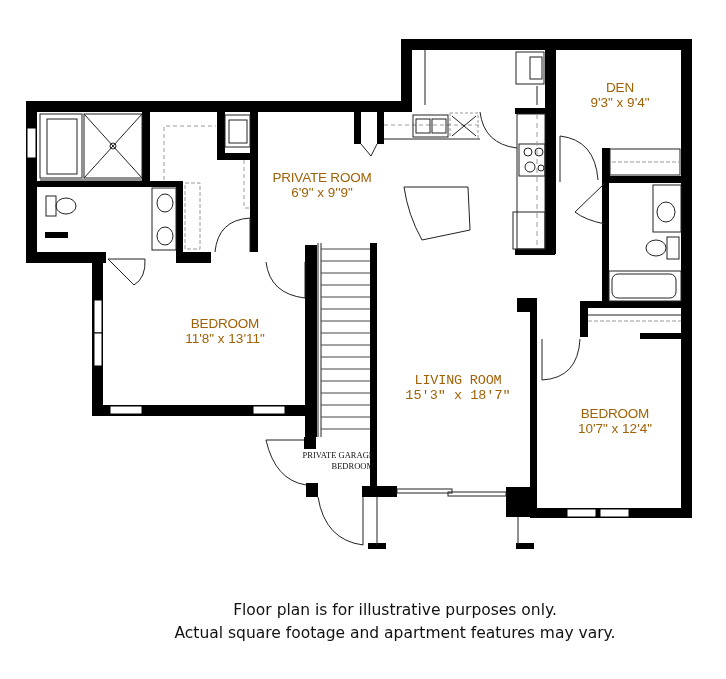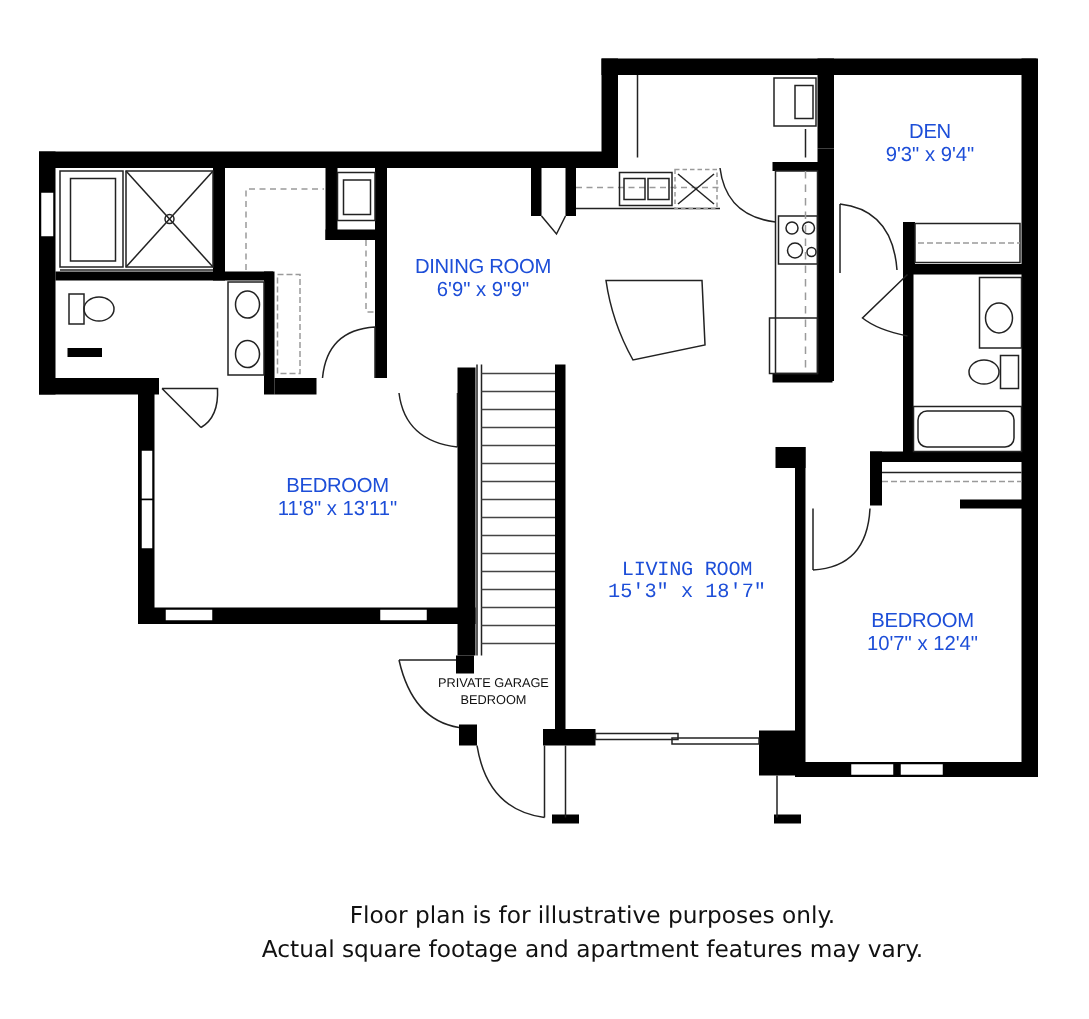--- a/index.html
+++ b/index.html
@@ -1,21 +1,21 @@
 <!DOCTYPE html>
 <html><head>
 <meta charset="utf-8">
 <style>
   html,body{margin:0;padding:0;background:#ffffff;}
   body{width:726px;height:679px;position:relative;overflow:hidden;font-family:"Liberation Sans",sans-serif;}
   #plan{position:absolute;left:0;top:0;width:726px;height:600px;}
-  .room-label{position:absolute;text-align:center;color:#1d4ed8;font-family:"Liberation Sans",sans-serif;line-height:1.12;}
+  .room-label{position:absolute;text-align:center;color:#a16207;font-family:"Liberation Sans",sans-serif;line-height:1.12;}
   .room-name{font-size:13.5px;letter-spacing:-0.2px;display:block;}
   .room-dim{font-size:13.5px;display:block;}
-  .garage-label{position:absolute;text-align:center;font-size:8.5px;line-height:1.25;color:#111;font-family:Liberation Sans, sans-serif;}
+  .garage-label{position:absolute;text-align:right;font-size:8.5px;line-height:1.25;color:#111;font-family:Liberation Serif, serif;}
   .disclaimer{position:absolute;left:0;width:726px;text-align:center;font-size:15.5px;color:#111;font-family:"DejaVu Sans",sans-serif;margin-left:32px;}
 </style>
 </head>
 <body>
 
 <svg id="plan" viewBox="0 0 726 600" xmlns="http://www.w3.org/2000/svg">
 
   <g fill="#000">
 
     <rect x="26" y="101" width="384" height="11"></rect>
@@ -195,21 +195,21 @@
 
     <rect x="397" y="489" width="55" height="4"></rect>
     <rect x="448" y="492" width="58" height="4"></rect>
 
     <line x1="377" y1="497" x2="377" y2="545"></line>
     <line x1="518" y1="517" x2="518" y2="545"></line>
   </g>
 </svg>
 
 <div class="room-label" style="left:262px;top:170px;width:120px;">
-  <span class="room-name">DINING ROOM</span>
+  <span class="room-name">PRIVATE ROOM</span>
   <span class="room-dim">6'9" x 9''9"</span>
 </div>
 
 <div class="room-label" style="left:570px;top:80px;width:100px;">
   <span class="room-name">DEN</span>
   <span class="room-dim">9'3" x 9'4"</span>
 </div>
 
 <div class="room-label" style="left:155px;top:316px;width:140px;">
   <span class="room-name">BEDROOM</span>

